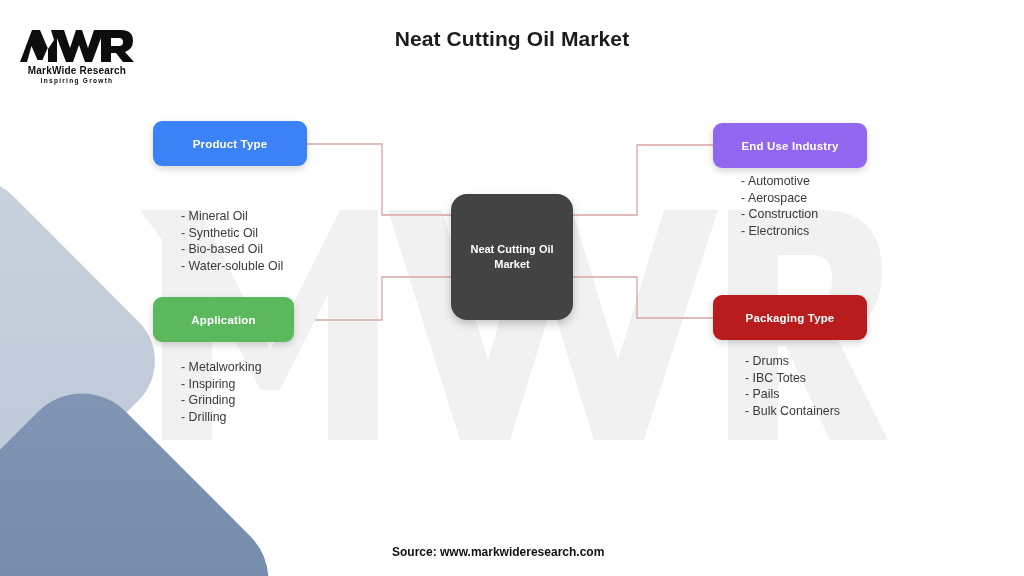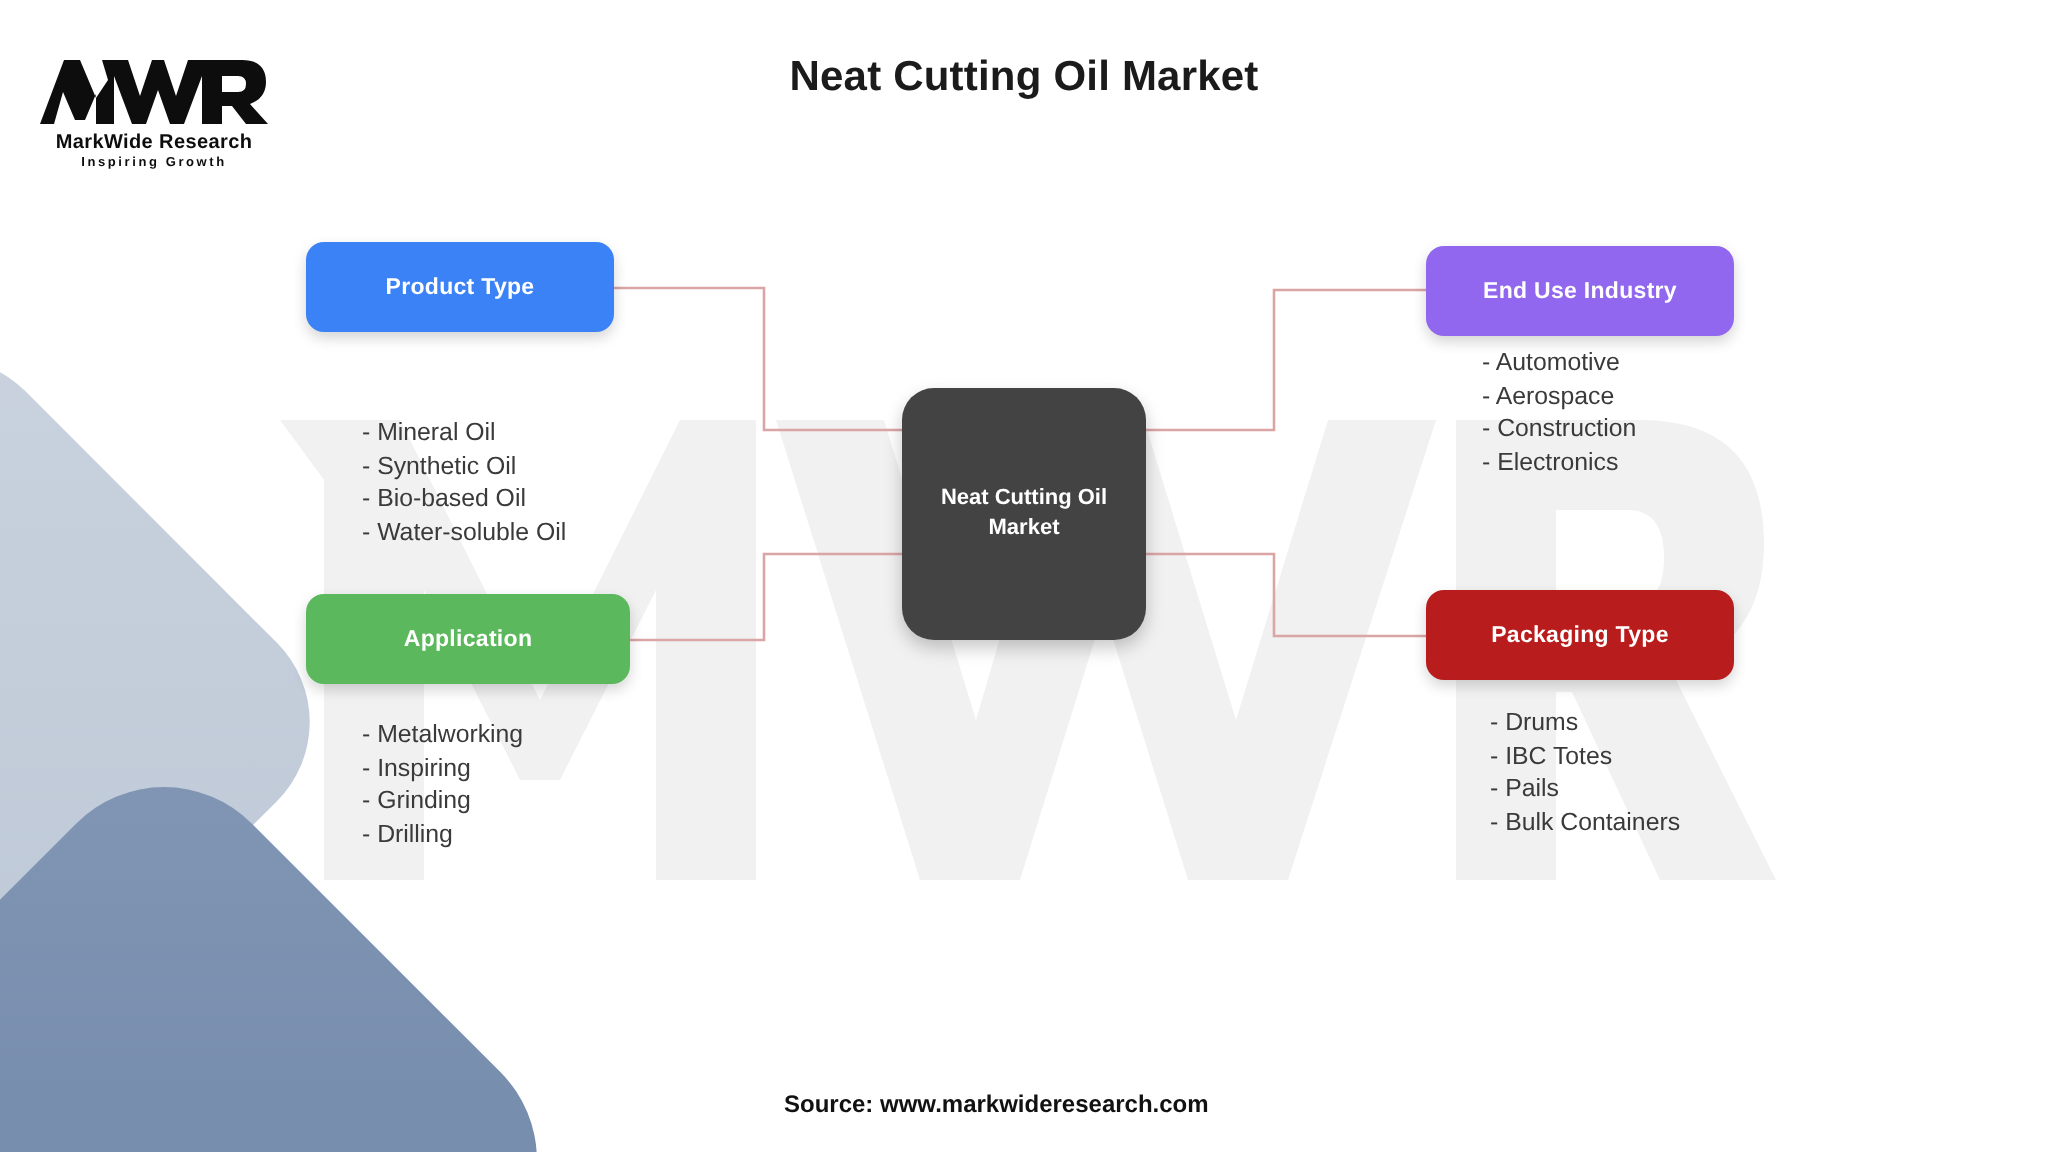--- a/index.html
+++ b/index.html
@@ -100,21 +100,21 @@
   }
   #box-product-type {
     left: 153px; top: 121px; width: 154px; height: 45px;
     background: #3b82f6;
   }
   #box-end-use-industry {
     left: 713px; top: 123px; width: 154px; height: 45px;
     background: #9067ee;
   }
   #box-application {
-    left: 153px; top: 297px; width: 162px; height: 45px;
+    left: 153px; top: 297px; width: 141px; height: 45px;
     background: #5cb85c;
     text-align: right;
   }
   #box-packaging-type {
     left: 713px; top: 295px; width: 154px; height: 45px;
     background: #b91c1c;
   }
 
   
   #center-node {

